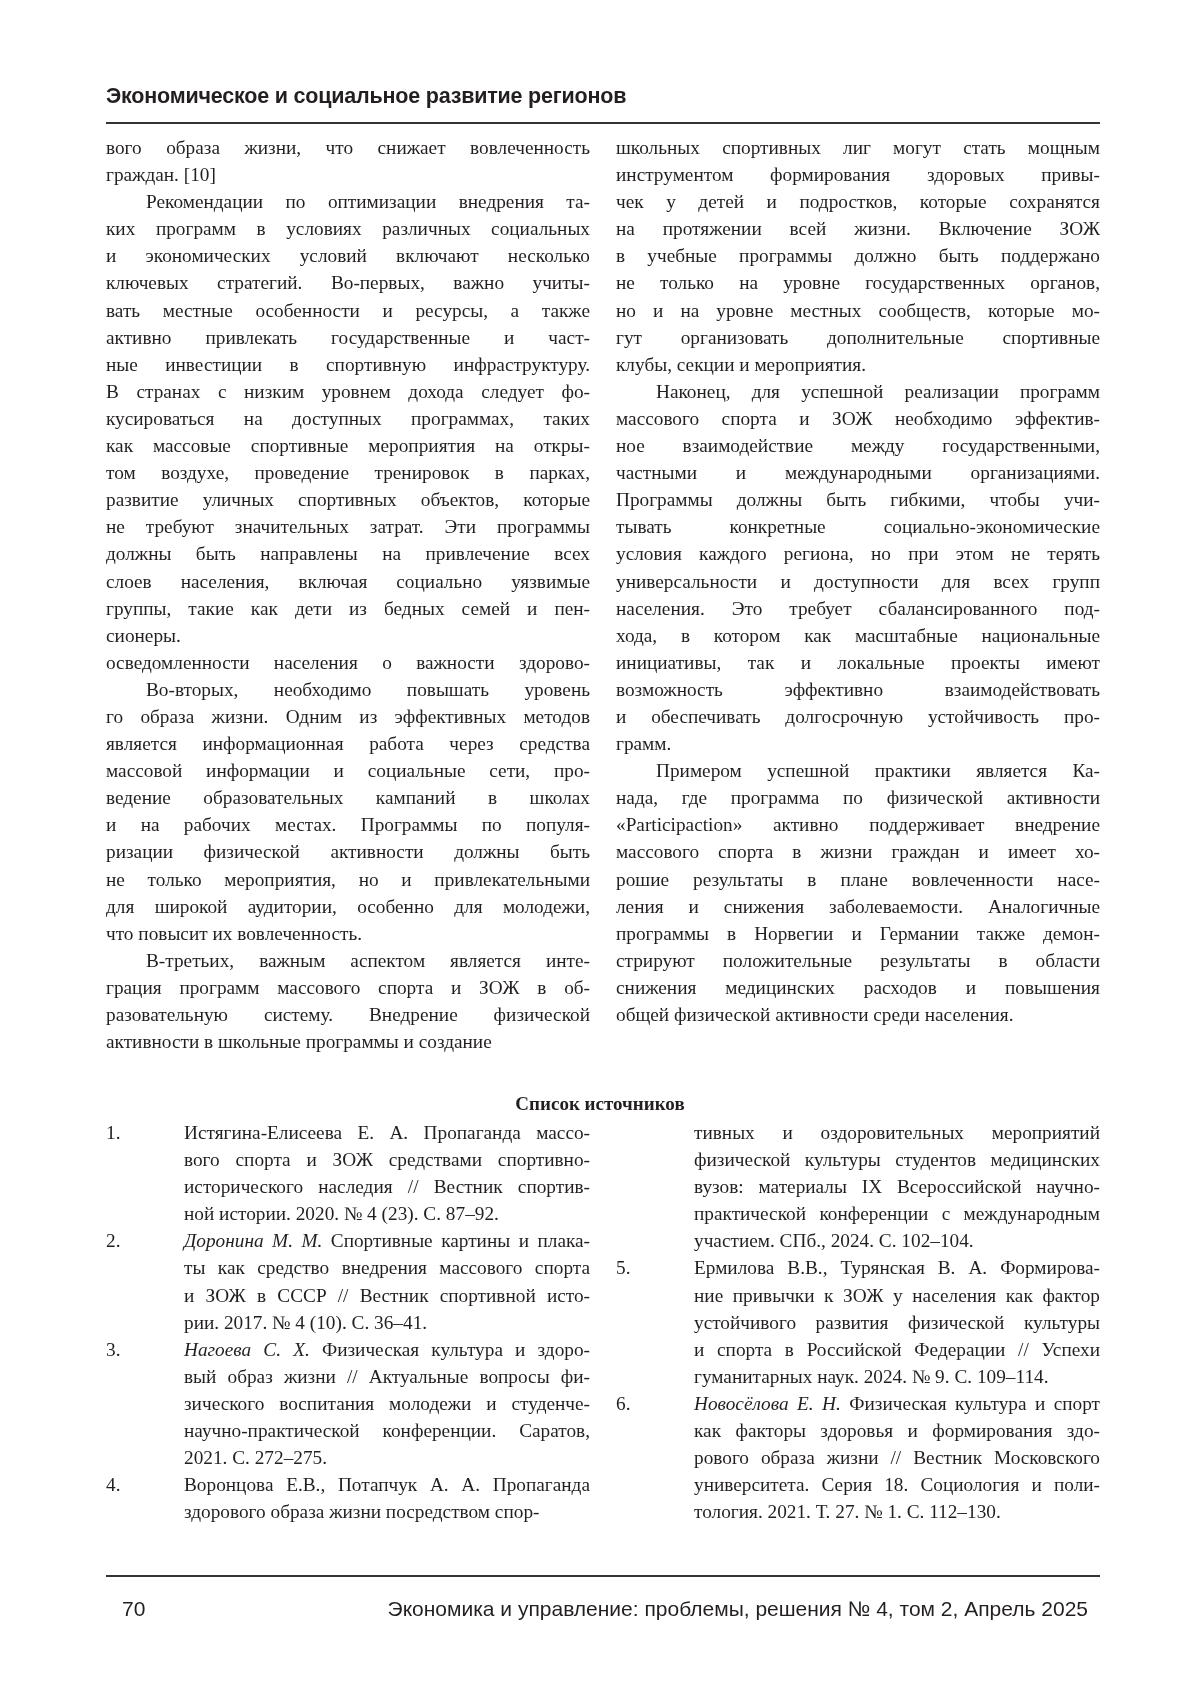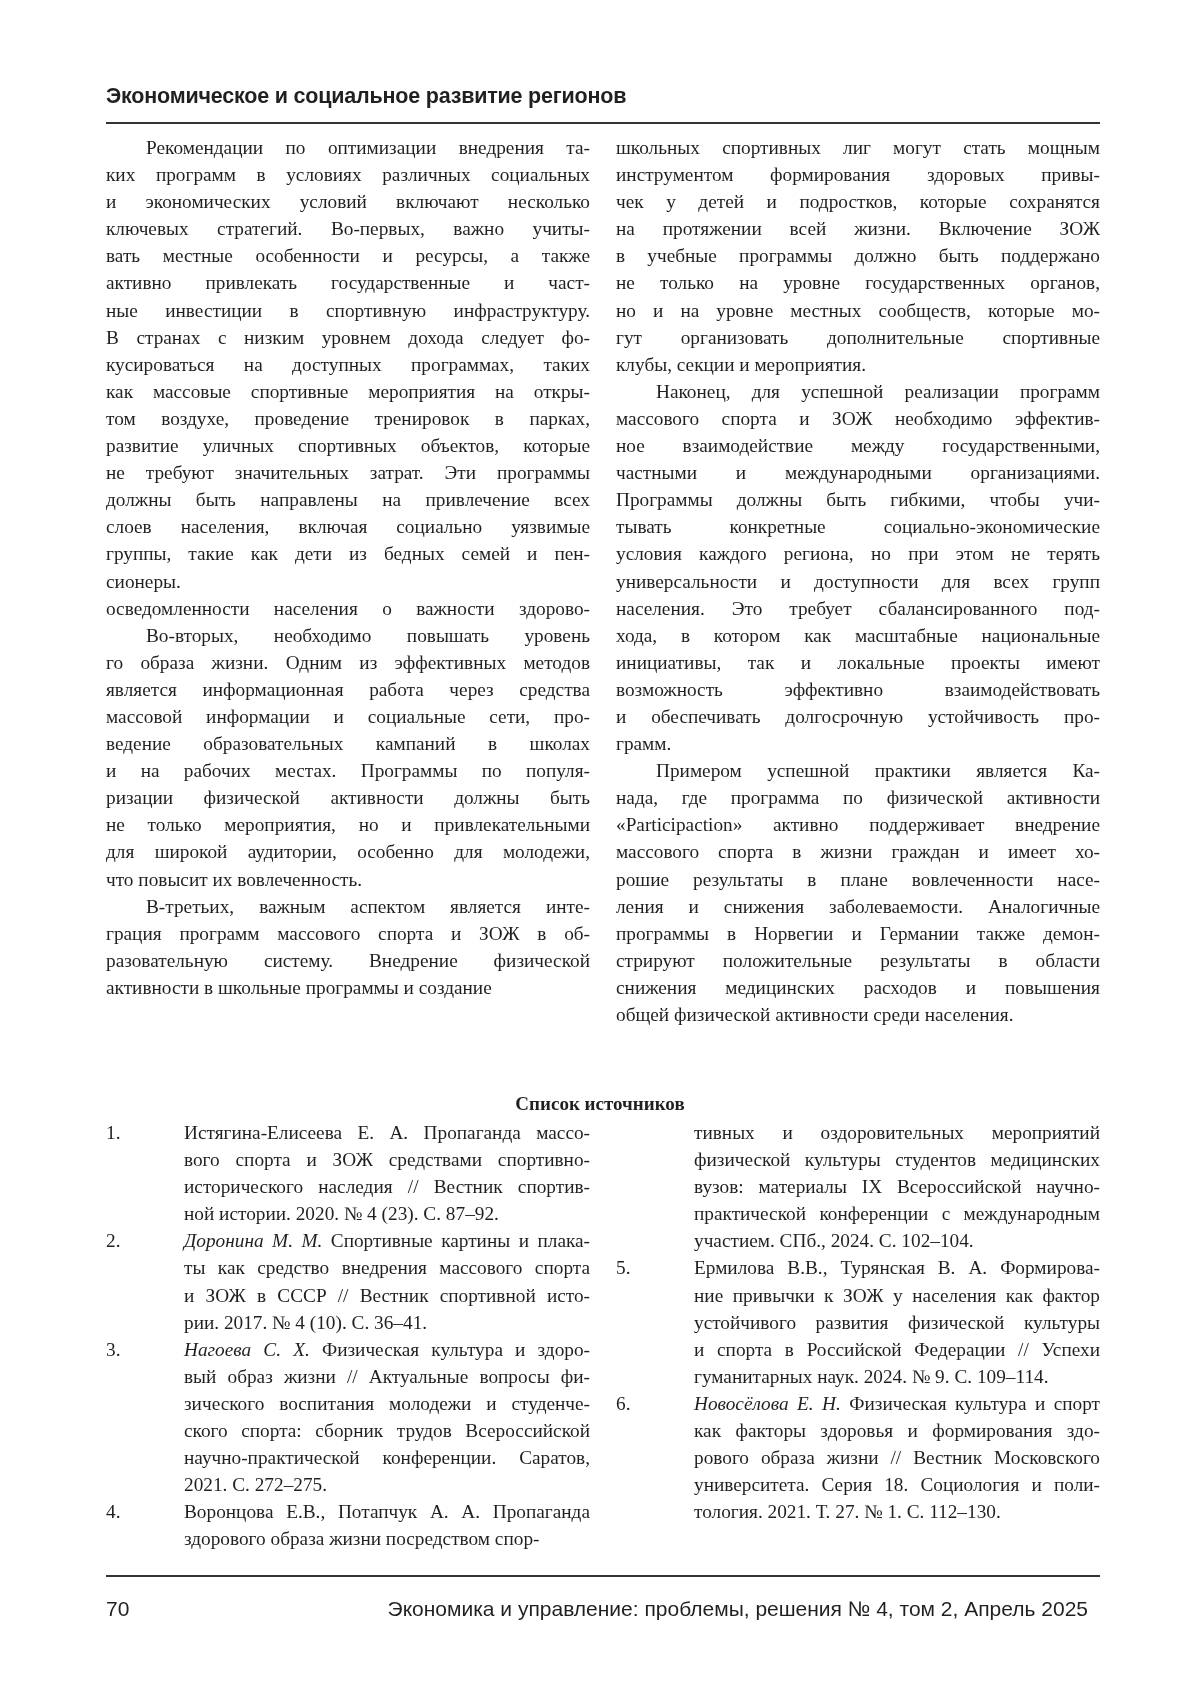--- a/index.html
+++ b/index.html
@@ -16,30 +16,34 @@
   .refs { position: absolute; top: 1119px; width: 484px; font-family: "Liberation Serif", serif; font-size: 19.3px; line-height: 27.1px; }
   .refs.left { left: 106px; }
   .refs.right { left: 616px; }
   .ref { position: relative; padding-left: 37px; }
   .ref .num { position: absolute; left: 0; top: 0; }
   .ref .line { display: block; text-align: justify; text-align-last: justify; white-space: nowrap; margin-left: 41px; }
   .ref .line.last { text-align-last: left; }
   .ref i { font-style: italic; }
   .footer-rule { position: absolute; left: 106px; top: 1575px; width: 994px; height: 2px; background: #333; }
   .footer { position: absolute; top: 1597px; left: 106px; width: 994px; font-family: "Liberation Sans", sans-serif; font-size: 21px; color: #231f20; }
-  .footer .page-num { position: absolute; left: 0; top: 0; }
+  .footer .page-num { position: absolute; left: 16px; top: 0; }
   .footer .journal { position: absolute; right: 12px; top: 0; white-space: nowrap; }
 </style>
 </head>
 <body>
 
 <div class="header">Экономическое и социальное развитие регионов</div>
 <div class="header-rule"></div>
 
 <div class="col left" id="col-left">
+    <p>
+      <span class="line">вого образа жизни, что снижает вовлеченность</span>
+      <span class="line last">граждан. [10]</span>
+    </p>
     <p>
       <span class="line" style="text-indent: 40px;">Рекомендации по оптимизации внедрения та-</span>
       <span class="line">ких программ в условиях различных социальных</span>
       <span class="line">и экономических условий включают несколько</span>
       <span class="line">ключевых стратегий. Во-первых, важно учиты-</span>
       <span class="line">вать местные особенности и ресурсы, а также</span>
       <span class="line">активно привлекать государственные и част-</span>
       <span class="line">ные инвестиции в спортивную инфраструктуру.</span>
       <span class="line">В странах с низким уровнем дохода следует фо-</span>
       <span class="line">кусироваться на доступных программах, таких</span>
@@ -128,21 +132,20 @@
       <span class="line"><i>Доронина М. М.</i><span style="white-space: pre;"> Спортивные картины и плака-</span></span>
       <span class="line">ты как средство внедрения массового спорта</span>
       <span class="line">и ЗОЖ в СССР // Вестник спортивной исто-</span>
       <span class="line last">рии. 2017. № 4 (10). С. 36–41.</span>
     </div>
     <div class="ref">
       <span class="num">3.</span>
       <span class="line"><i>Нагоева С. Х.</i><span style="white-space: pre;"> Физическая культура и здоро-</span></span>
       <span class="line">вый образ жизни // Актуальные вопросы фи-</span>
       <span class="line">зического воспитания молодежи и студенче-</span>
-      <span class="line">ского спорта: сборник трудов Всероссийской</span>
       <span class="line">научно-практической конференции. Саратов,</span>
       <span class="line last">2021. С. 272–275.</span>
     </div>
     <div class="ref">
       <span class="num">4.</span>
       <span class="line">Воронцова Е.В., Потапчук А. А. Пропаганда</span>
       <span class="line last">здорового образа жизни посредством спор-</span>
     </div>
   </div>
 <div class="refs right" id="refs-right">

